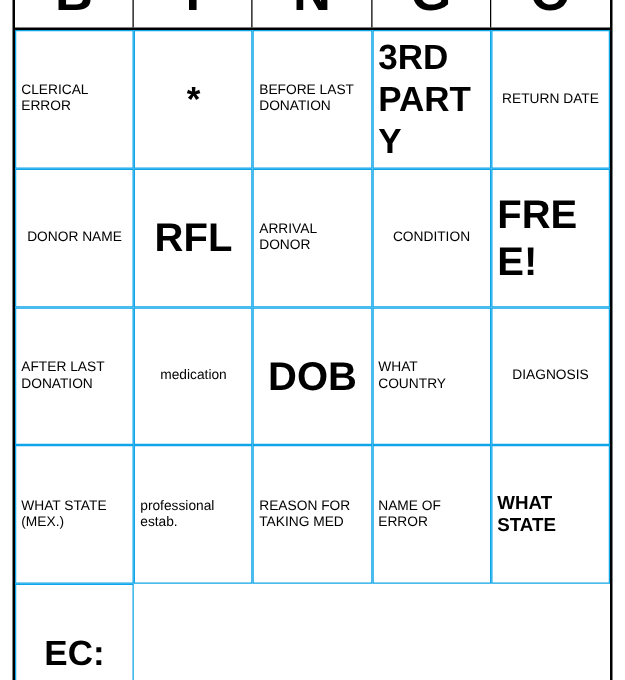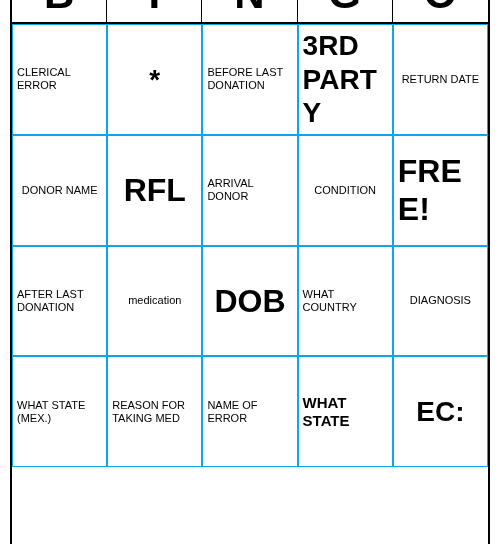--- a/index.html
+++ b/index.html
@@ -118,19 +118,20 @@
     <div class="bingo-cell">CONDITION</div>
 
     <div class="bingo-cell free-text">FREE!</div>
     <div class="bingo-cell">AFTER LAST DONATION</div>
     <div class="bingo-cell">medication</div>
 
     <div class="bingo-cell extra-large-text">DOB</div>
     <div class="bingo-cell">WHAT COUNTRY</div>
     <div class="bingo-cell">DIAGNOSIS</div>
     <div class="bingo-cell">WHAT STATE (MEX.)</div>
+    <div class="bingo-cell">professional estab.</div>
 
     <div class="bingo-cell">REASON FOR TAKING MED</div>
     <div class="bingo-cell">NAME OF ERROR</div>
     <div class="bingo-cell medium-text">WHAT STATE</div>
     <div class="bingo-cell ec-text">EC:</div>
   </div>
 </div>
 
 </body></html>

